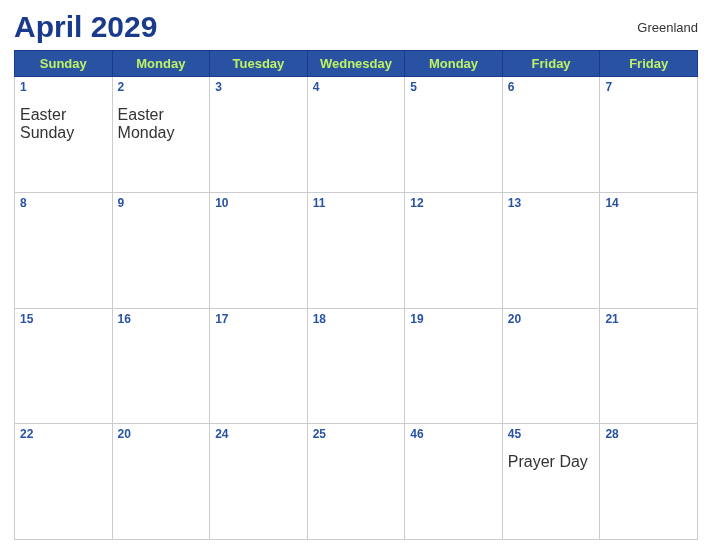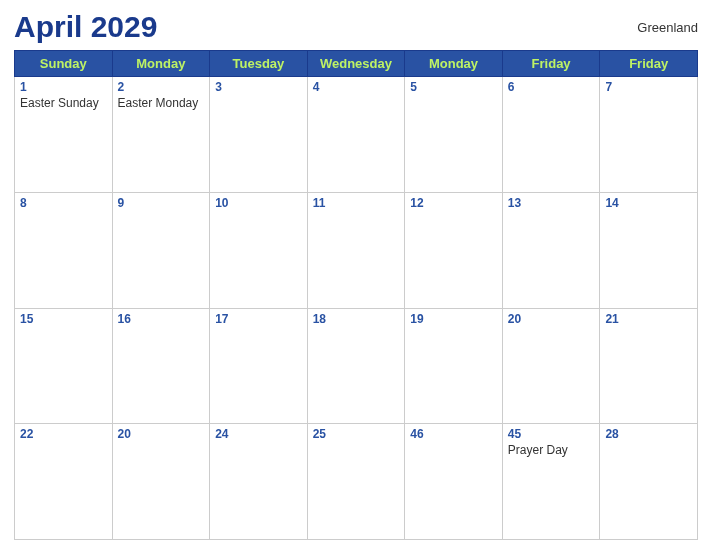--- a/index.html
+++ b/index.html
@@ -69,23 +69,23 @@
       width: calc(100% / 7);
       height: 72px;
       background: #fff;
     }
     .day-number {
       font-size: 12px;
       font-weight: bold;
       color: #2952a3;
     }
     .day-event {
-      font-size: 12px;
+      font-size: 16px;
       color: #333;
-      margin-top: 2px;
+      margin-top: 12px;
     }
   </style>
 </head>
 <body>
 
 <div class="page">
   <div class="header">
     <div class="calendar-title">April 2029</div>
     <div class="region-label">Greenland</div>
   </div>

